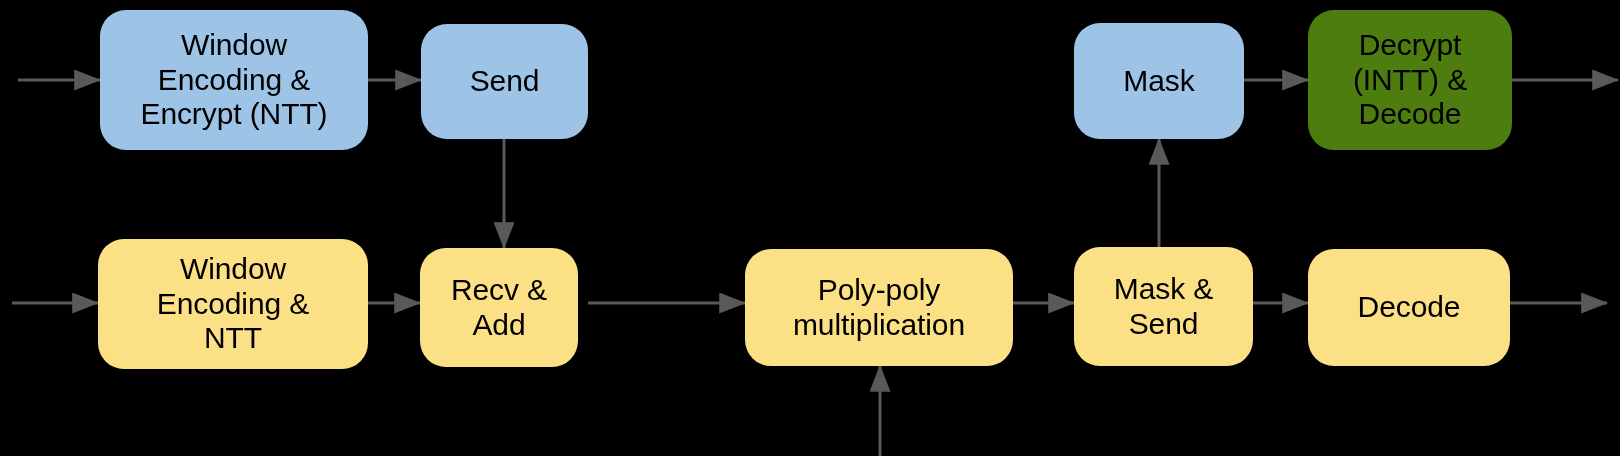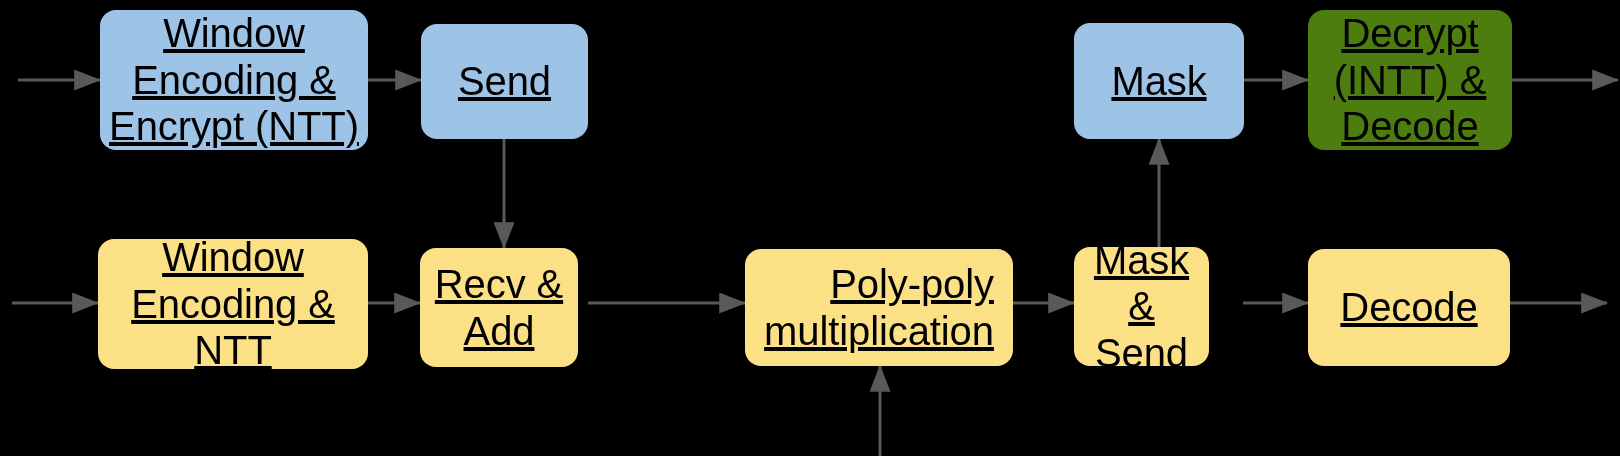--- a/index.html
+++ b/index.html
@@ -15,30 +15,29 @@
     background: #000000;
     overflow: hidden;
     font-family: "Liberation Sans", sans-serif;
   }
   .node {
     position: absolute;
     display: flex;
     align-items: center;
     justify-content: center;
     text-align: center;
-    border-radius: 16px;
+    border-radius: 26px;
     color: #000000;
-    font-size: 40px;
+    font-size: 30px;
     line-height: 1.16;
     font-weight: 400;
     letter-spacing: -0.1px;
     box-sizing: border-box;
     padding: 2px 6px;
     white-space: pre-line;
-    text-decoration: underline;
   }
   .node.blue  { background: #9DC3E6; }
   .node.yellow{ background: #FCE085; }
 
   svg.edges {
     position: absolute;
     left: 0;
     top: 0;
     width: 1620px;
     height: 456px;
@@ -78,19 +77,19 @@
       <div class="node blue" style="left: 421px; top: 24px; width: 167px; height: 115px; background: rgb(157, 195, 230); color: rgb(0, 0, 0);">Send</div>
       <div class="node blue" style="left: 1074px; top: 23px; width: 170px; height: 116px; background: rgb(157, 195, 230); color: rgb(0, 0, 0);">Mask</div>
       <div class="node blue" style="left: 1308px; top: 10px; width: 204px; height: 140px; background: #4d7c0f; color: rgb(0, 0, 0);">Decrypt
 (INTT) &amp;
 Decode</div>
       <div class="node yellow" style="left: 98px; top: 239px; width: 270px; height: 130px; background: rgb(252, 224, 133); color: rgb(0, 0, 0);">Window
 Encoding &amp;
 NTT</div>
       <div class="node yellow" style="left: 420px; top: 248px; width: 158px; height: 119px; background: rgb(252, 224, 133); color: rgb(0, 0, 0);">Recv &amp;
 Add</div>
-      <div class="node yellow" style="left: 745px; top: 249px; width: 268px; height: 117px; background: rgb(252, 224, 133); color: rgb(0, 0, 0); text-align: right;">Poly-poly
+      <div class="node yellow" style="left: 745px; top: 249px; width: 268px; height: 117px; background: rgb(252, 224, 133); color: rgb(0, 0, 0);">Poly-poly
 multiplication</div>
-      <div class="node yellow" style="left: 1074px; top: 247px; width: 135px; height: 119px; background: rgb(252, 224, 133); color: rgb(0, 0, 0);">Mask &amp;
+      <div class="node yellow" style="left: 1074px; top: 247px; width: 179px; height: 119px; background: rgb(252, 224, 133); color: rgb(0, 0, 0);">Mask &amp;
 Send</div>
       <div class="node yellow" style="left: 1308px; top: 249px; width: 202px; height: 117px; background: rgb(252, 224, 133); color: rgb(0, 0, 0);">Decode</div>
     </div>
 </div>
 
 </body></html>

